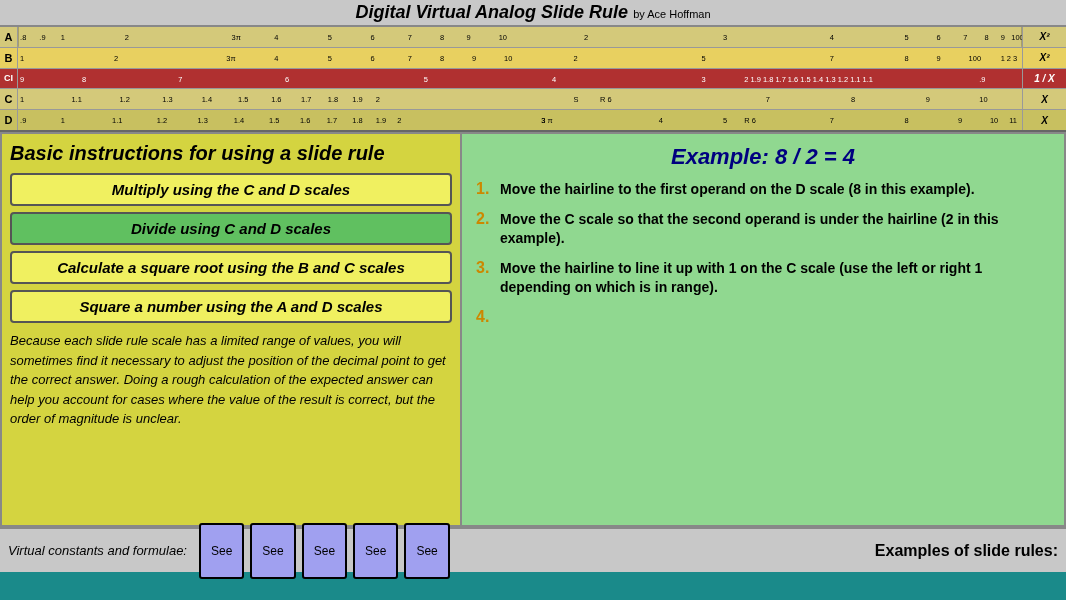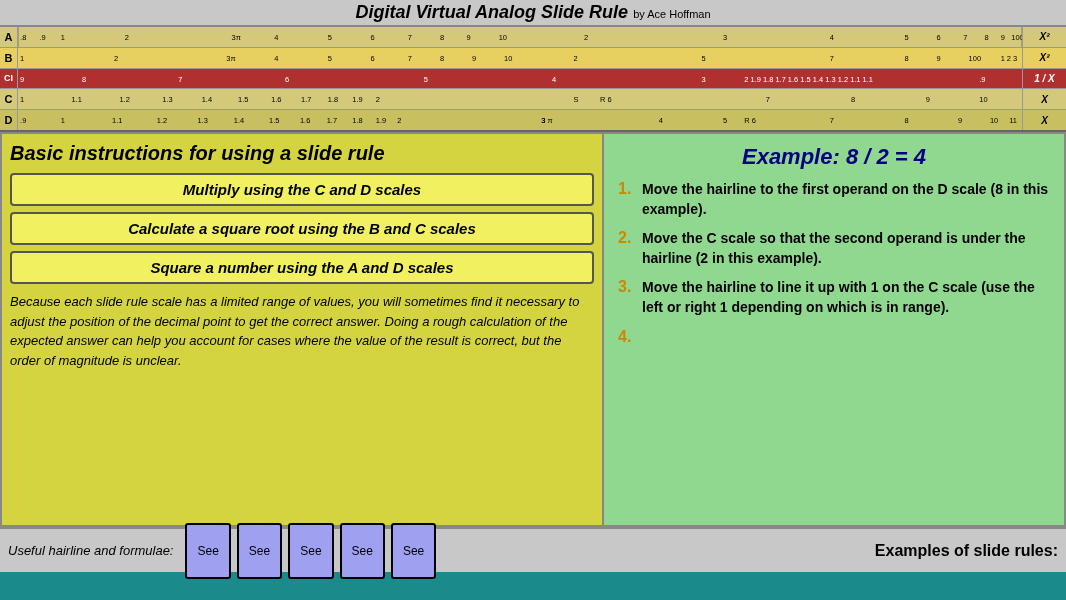--- a/index.html
+++ b/index.html
@@ -38,21 +38,21 @@
 
     
     #main-content {
       display: flex;
       height: 395px;
       border: 2px solid #888;
     }
 
     
     #left-panel {
-      width: 602px;
+      width: 460px;
       background: #d4d440;
       padding: 8px;
       border-right: 2px solid #888;
       flex-shrink: 0;
     }
 
     #left-panel h2 {
       font-size: 20px;
       font-weight: bold;
       font-style: italic;
@@ -359,20 +359,21 @@
   </div>
 
 </div>
 
 <div id="main-content">
 
   <div id="left-panel">
     <h2>Basic instructions for using a slide rule</h2>
 
     <button class="instruction-btn btn-yellow">Multiply using the C and D scales</button>
+    <button class="instruction-btn btn-green">Divide using C and D scales</button>
     <button class="instruction-btn btn-yellow">Calculate a square root using the B and C scales</button>
     <button class="instruction-btn btn-yellow">Square a number using the A and D scales</button>
 
     <p class="description-text">Because each slide rule scale has a limited range of values, you will sometimes find it necessary to adjust the position of the decimal point to get the correct answer. Doing a rough calculation of the expected answer can help you account for cases where the value of the result is correct, but the order of magnitude is unclear.</p>
   </div>
 
   <div id="right-panel">
     <h2>Example: 8 / 2 = 4</h2>
 
     <div class="step">
@@ -391,20 +392,20 @@
     </div>
 
     <div class="step">
       <span class="step-num">4.</span>
     </div>
   </div>
 
 </div>
 
 <div id="bottom-bar">
-  <span class="bottom-label">Useful hairline and formulae:</span>
+  <span class="bottom-label">Virtual constants and formulae:</span>
   <button class="see-btn">See</button>
   <button class="see-btn">See</button>
   <button class="see-btn">See</button>
   <button class="see-btn">See</button>
   <button class="see-btn">See</button>
   <span class="examples-label">Examples of slide rules:</span>
 </div>
 
 </body></html>

